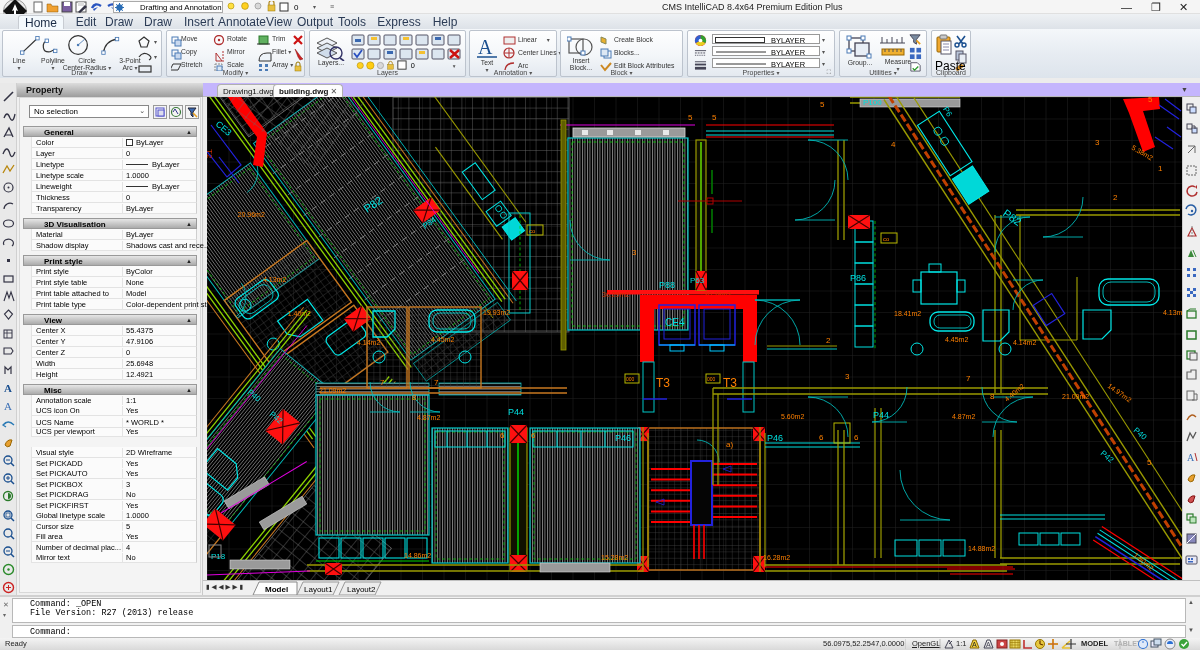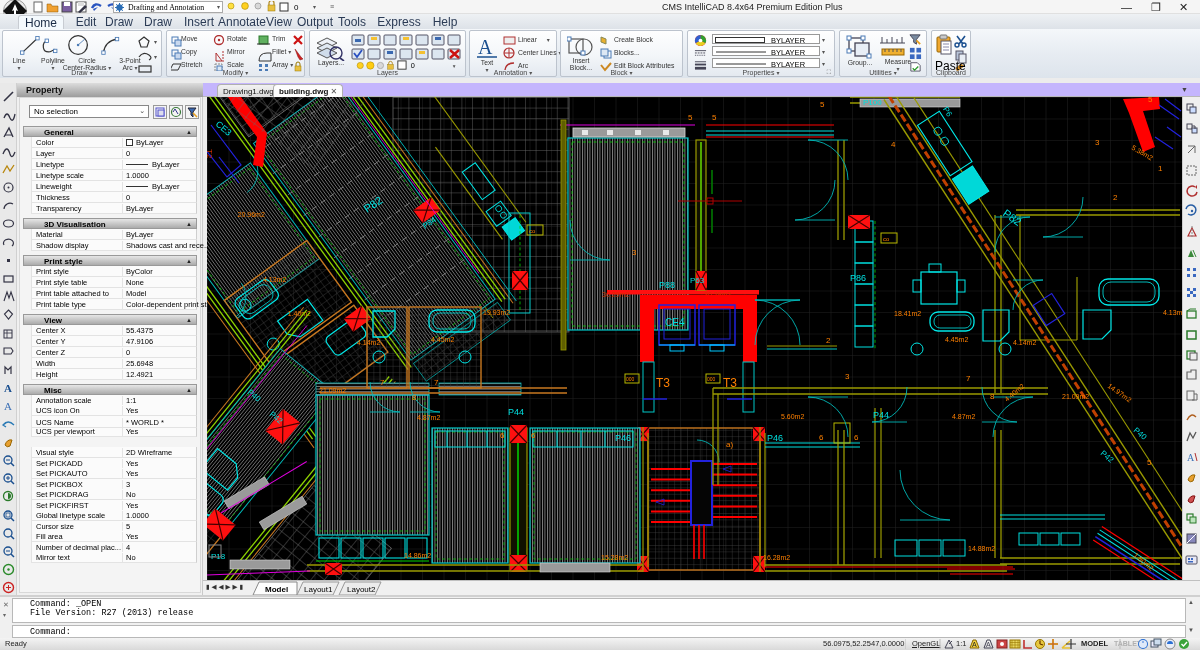--- a/index.html
+++ b/index.html
@@ -79,21 +79,21 @@
       <path d="M45 11 L52 4 L54 6 L47 12 Z" fill="#334"></path>
 
       <path d="M59 7 q3 -6 9 -2" fill="none" stroke="#2a55c0" stroke-width="2.4"></path>
       <path d="M60 8 l5 -2 l-4 4 z" fill="#2a55c0"></path>
       <path d="M84 7 q-3 -6 -9 -2" fill="none" stroke="#2a55c0" stroke-width="2.4"></path>
       <path d="M83 8 l-5 -2 l4 4 z" fill="#2a55c0"></path>
 
       <circle cx="96" cy="6" r="4" fill="#2a6db5"></circle>
       <circle cx="96" cy="6" r="1.5" fill="#fff"></circle>
     </svg>
-    <div class="abs" style="left:113px;top:1px;width:110px;height:12px;background:#fff;border:1px solid #aaa;font-size:7.8px;line-height:11px;padding-left:14px;font-family:Liberation Serif, serif;">Drafting and Annotation <span style="float:right;margin-right:2px;font-size:6px;color:#555">▾</span></div>
+    <div class="abs" style="left:113px;top:1px;width:110px;height:12px;background:#fff;border:1px solid #aaa;font-size:7.8px;line-height:11px;padding-left:26px;">Drafting and Annotation <span style="float:right;margin-right:2px;font-size:6px;color:#555">▾</span></div>
     <svg class="abs" style="left:115px;top:3px" width="9" height="9" viewBox="0 0 9 9">
         <circle cx="4.5" cy="4.5" r="3.2" fill="#2a6db5"></circle>
         <circle cx="4.5" cy="4.5" r="1.2" fill="#fff"></circle>
         <g stroke="#2a6db5" stroke-width="1">
           <line x1="4.5" y1="0" x2="4.5" y2="9"></line>
           <line x1="0" y1="4.5" x2="9" y2="4.5"></line>
           <line x1="1.2" y1="1.2" x2="7.8" y2="7.8"></line>
           <line x1="7.8" y1="1.2" x2="1.2" y2="7.8"></line>
         </g>
       </svg>

